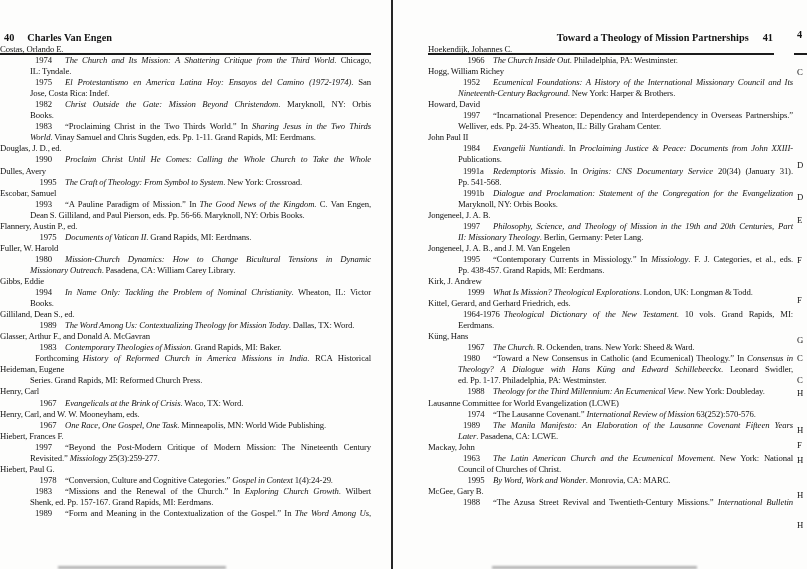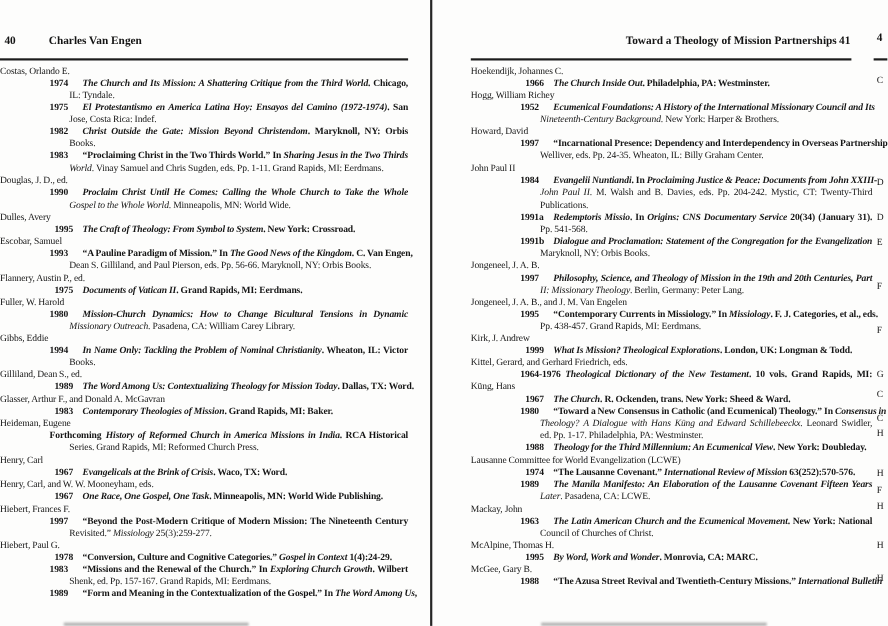--- a/index.html
+++ b/index.html
@@ -10,34 +10,34 @@
   }
   .canvas{position:absolute;inset:0;}
   .page{position:absolute;top:0;height:569px;}
   .page-l{left:0;width:391px;}
   .page-r{left:428px;width:366px;}
   .phead{
     position:absolute;top:31px;left:0;right:0;height:13px;
     font-weight:bold;font-size:10.3px;line-height:13px;
     display:flex;align-items:baseline;white-space:nowrap;
   }
-  .page-l .phead{padding-left:4px;gap:30px;}
-  .page-r .phead{justify-content:flex-end;gap:2px;width:345px;padding-right:3px;}
+  .page-l .phead{padding-left:4px;gap:13px;}
+  .page-r .phead{justify-content:flex-end;gap:14px;width:345px;padding-right:3px;}
   .hrule{position:absolute;top:53px;height:2px;background:#1c1c1c;}
   .page-l .hrule{left:0;width:371px;}
   .page-r .hrule{left:0;width:346px;}
-  .bib{position:absolute;top:59px;left:0;}
+  .bib{position:absolute;top:44px;left:0;}
   .page-l .bib{width:371px;}
   .page-r .bib{width:365px;}
   .ln{
     white-space:nowrap;line-height:11.05px;font-size:8.7px;
     letter-spacing:-0.1px;word-spacing:-0.2px;height:11.05px;
   }
-  .ln.first{padding-left:45px;font-weight:bold;}
-  .ln.cont{padding-left:63px;}
+  .ln.first{padding-left:35px;}
+  .ln.cont{padding-left:30px;}
   .ln.j{text-align:justify;text-align-last:justify;}
   .ln.author{padding-left:0;}
   .yr{display:inline-block;min-width:26px;margin-right:4px;text-align:center;}
   .it{font-style:italic;}
   .gutter{position:absolute;left:391px;top:0;width:2px;height:569px;background:#262626;}
   .smudge{position:absolute;height:3px;background:#9a9a9a;filter:blur(1px);opacity:.75;}
   .smudge-l{left:58px;top:566px;width:168px;}
   .smudge-r{left:492px;top:566px;width:205px;}
   .sliver{position:absolute;left:794px;top:0;width:13px;height:569px;overflow:hidden;}
   .sliver .frag{position:absolute;left:3px;font-size:8.7px;line-height:10px;}
@@ -63,21 +63,20 @@
           <div class="ln first j"><span class="yr">1975</span><span class="it">El Protestantismo en America Latina Hoy: Ensayos del Camino (1972-1974)</span><span>. San</span></div>
           <div class="ln cont"><span>Jose, Costa Rica: Indef.</span></div>
           <div class="ln first j"><span class="yr">1982</span><span class="it">Christ Outside the Gate: Mission Beyond Christendom</span><span>. Maryknoll, NY: Orbis</span></div>
           <div class="ln cont"><span>Books.</span></div>
           <div class="ln first j"><span class="yr">1983</span><span>“Proclaiming Christ in the Two Thirds World.” In </span><span class="it">Sharing Jesus in the Two Thirds</span></div>
           <div class="ln cont"><span class="it">World</span><span>. Vinay Samuel and Chris Sugden, eds. Pp. 1-11. Grand Rapids, MI: Eerdmans.</span></div>
         </div>
         <div>
           <div class="ln author">Douglas, J. D., ed.</div>
           <div class="ln first j"><span class="yr">1990</span><span class="it">Proclaim Christ Until He Comes: Calling the Whole Church to Take the Whole</span></div>
-          <div class="ln cont"><span class="it">Gospel to the Whole World</span><span>. Minneapolis, MN: World Wide.</span></div>
         </div>
         <div>
           <div class="ln author">Dulles, Avery</div>
           <div class="ln first"><span class="yr">1995</span><span class="it">The Craft of Theology: From Symbol to System</span><span>. New York: Crossroad.</span></div>
         </div>
         <div>
           <div class="ln author">Escobar, Samuel</div>
           <div class="ln first j"><span class="yr">1993</span><span>“A Pauline Paradigm of Mission.” In </span><span class="it">The Good News of the Kingdom</span><span>. C. Van Engen,</span></div>
           <div class="ln cont"><span>Dean S. Gilliland, and Paul Pierson, eds. Pp. 56-66. Maryknoll, NY: Orbis Books.</span></div>
         </div>
@@ -97,22 +96,22 @@
         </div>
         <div>
           <div class="ln author">Gilliland, Dean S., ed.</div>
           <div class="ln first"><span class="yr">1989</span><span class="it">The Word Among Us: Contextualizing Theology for Mission Today</span><span>. Dallas, TX: Word.</span></div>
         </div>
         <div>
           <div class="ln author">Glasser, Arthur F., and Donald A. McGavran</div>
           <div class="ln first"><span class="yr">1983</span><span class="it">Contemporary Theologies of Mission</span><span>. Grand Rapids, MI: Baker.</span></div>
         </div>
         <div>
+          <div class="ln first j"><span class="yr">Forthcoming</span><span class="it">History of Reformed Church in America Missions in India</span><span>. RCA Historical</span></div>
           <div class="ln author">Heideman, Eugene</div>
-          <div class="ln first j"><span class="yr">Forthcoming</span><span class="it">History of Reformed Church in America Missions in India</span><span>. RCA Historical</span></div>
           <div class="ln cont"><span>Series. Grand Rapids, MI: Reformed Church Press.</span></div>
         </div>
         <div>
           <div class="ln author">Henry, Carl</div>
           <div class="ln first"><span class="yr">1967</span><span class="it">Evangelicals at the Brink of Crisis</span><span>. Waco, TX: Word.</span></div>
         </div>
         <div>
           <div class="ln author">Henry, Carl, and W. W. Mooneyham, eds.</div>
           <div class="ln first"><span class="yr">1967</span><span class="it">One Race, One Gospel, One Task</span><span>. Minneapolis, MN: World Wide Publishing.</span></div>
         </div>
@@ -150,21 +149,20 @@
           <div class="ln cont"><span class="it">Nineteenth-Century Background</span><span>. New York: Harper &amp; Brothers.</span></div>
         </div>
         <div>
           <div class="ln author">Howard, David</div>
           <div class="ln first j"><span class="yr">1997</span><span>“Incarnational Presence: Dependency and Interdependency in Overseas Partnerships.”</span></div>
           <div class="ln cont"><span>Welliver, eds. Pp. 24-35. Wheaton, IL: Billy Graham Center.</span></div>
         </div>
         <div>
           <div class="ln author">John Paul II</div>
           <div class="ln first j"><span class="yr">1984</span><span class="it">Evangelii Nuntiandi</span><span>. In </span><span class="it">Proclaiming Justice &amp; Peace: Documents from John XXIII-</span></div>
-          <div class="ln cont j"><span class="it">John Paul II</span><span>. M. Walsh and B. Davies, eds. Pp. 204-242. Mystic, CT: Twenty-Third</span></div>
           <div class="ln cont"><span>Publications.</span></div>
           <div class="ln first j"><span class="yr">1991a</span><span class="it">Redemptoris Missio</span><span>. In </span><span class="it">Origins: CNS Documentary Service</span><span> 20(34) (January 31).</span></div>
           <div class="ln cont"><span>Pp. 541-568.</span></div>
           <div class="ln first j"><span class="yr">1991b</span><span class="it">Dialogue and Proclamation: Statement of the Congregation for the Evangelization</span></div>
           <div class="ln cont"><span>Maryknoll, NY: Orbis Books.</span></div>
         </div>
         <div>
           <div class="ln author">Jongeneel, J. A. B.</div>
           <div class="ln first j"><span class="yr">1997</span><span class="it">Philosophy, Science, and Theology of Mission in the 19th and 20th Centuries, Part</span></div>
           <div class="ln cont"><span class="it">II: Missionary Theology</span><span>. Berlin, Germany: Peter Lang.</span></div>
@@ -174,20 +172,21 @@
           <div class="ln first j"><span class="yr">1995</span><span>“Contemporary Currents in Missiology.” In </span><span class="it">Missiology</span><span>. F. J. Categories, et al., eds.</span></div>
           <div class="ln cont"><span>Pp. 438-457. Grand Rapids, MI: Eerdmans.</span></div>
         </div>
         <div>
           <div class="ln author">Kirk, J. Andrew</div>
           <div class="ln first"><span class="yr">1999</span><span class="it">What Is Mission? Theological Explorations</span><span>. London, UK: Longman &amp; Todd.</span></div>
         </div>
         <div>
           <div class="ln author">Kittel, Gerard, and Gerhard Friedrich, eds.</div>
           <div class="ln first j"><span class="yr">1964-1976</span><span class="it">Theological Dictionary of the New Testament</span><span>. 10 vols. Grand Rapids, MI:</span></div>
+          <div class="ln cont"><span>Eerdmans.</span></div>
         </div>
         <div>
           <div class="ln author">Küng, Hans</div>
           <div class="ln first"><span class="yr">1967</span><span class="it">The Church</span><span>. R. Ockenden, trans. New York: Sheed &amp; Ward.</span></div>
           <div class="ln first j"><span class="yr">1980</span><span>“Toward a New Consensus in Catholic (and Ecumenical) Theology.” In </span><span class="it">Consensus in</span></div>
           <div class="ln cont j"><span class="it">Theology? A Dialogue with Hans Küng and Edward Schillebeeckx</span><span>. Leonard Swidler,</span></div>
           <div class="ln cont"><span>ed. Pp. 1-17. Philadelphia, PA: Westminster.</span></div>
           <div class="ln first"><span class="yr">1988</span><span class="it">Theology for the Third Millennium: An Ecumenical View</span><span>. New York: Doubleday.</span></div>
         </div>
         <div>
@@ -195,21 +194,20 @@
           <div class="ln first"><span class="yr">1974</span><span>“The Lausanne Covenant.” </span><span class="it">International Review of Mission</span><span> 63(252):570-576.</span></div>
           <div class="ln first j"><span class="yr">1989</span><span class="it">The Manila Manifesto: An Elaboration of the Lausanne Covenant Fifteen Years</span></div>
           <div class="ln cont"><span class="it">Later</span><span>. Pasadena, CA: LCWE.</span></div>
         </div>
         <div>
           <div class="ln author">Mackay, John</div>
           <div class="ln first j"><span class="yr">1963</span><span class="it">The Latin American Church and the Ecumenical Movement</span><span>. New York: National</span></div>
           <div class="ln cont"><span>Council of Churches of Christ.</span></div>
         </div>
         <div>
-          <div class="ln author">McAlpine, Thomas H.</div>
           <div class="ln first"><span class="yr">1995</span><span class="it">By Word, Work and Wonder</span><span>. Monrovia, CA: MARC.</span></div>
         </div>
         <div>
           <div class="ln author">McGee, Gary B.</div>
           <div class="ln first j"><span class="yr">1988</span><span>“The Azusa Street Revival and Twentieth-Century Missions.” </span><span class="it">International Bulletin</span></div>
         </div>
       </div>
   </section>
 
   <div class="smudge smudge-l"></div>

